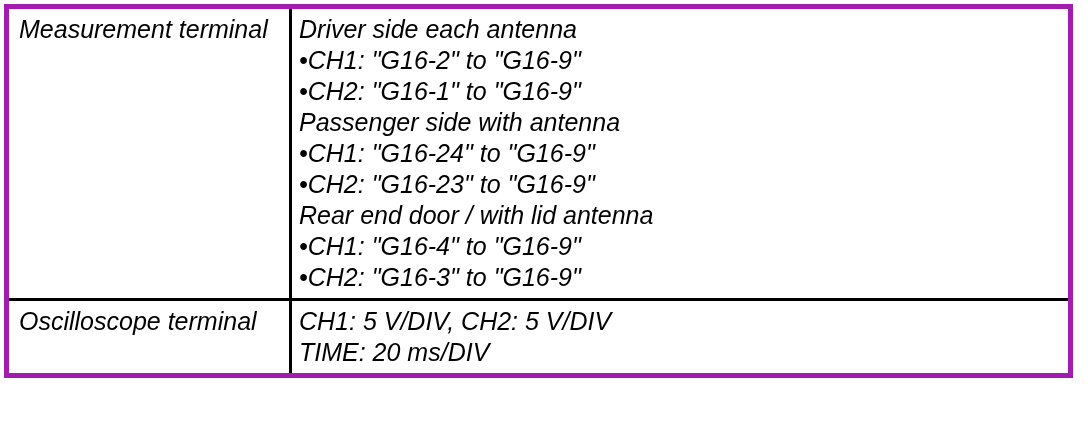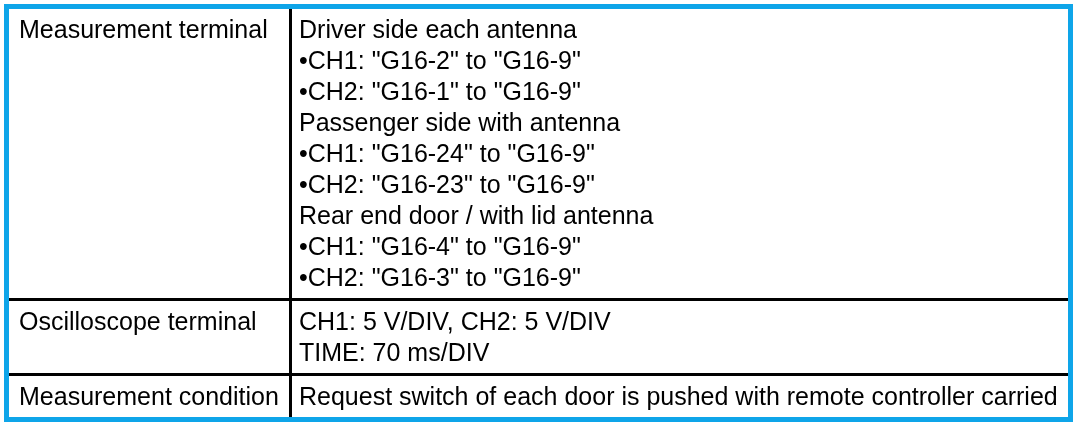--- a/index.html
+++ b/index.html
@@ -16,21 +16,22 @@
   }
   * { box-sizing: border-box; }
 
   .spec-table {
     position: absolute;
     left: 4px;
     top: 4px;
     width: 1069px;
     border-collapse: collapse;
     table-layout: fixed;
-    border: 5px solid #0ea5e9;
+    border: 5px solid #a21caf;
+    font-style: italic;
   }
   .spec-table td {
     border: 3px solid #000000;
     vertical-align: top;
     font-size: 25px;
     line-height: 31px;
     font-weight: 400;
     color: #000000;
     overflow: hidden;
     white-space: nowrap;
@@ -64,25 +65,19 @@
         <span class="value-line">Rear end door / with lid antenna</span>
         <span class="value-line">•CH1: "G16-4" to "G16-9"</span>
         <span class="value-line">•CH2: "G16-3" to "G16-9"</span>
       </td>
     </tr>
 
     <tr>
       <td class="label-cell">Oscilloscope terminal</td>
       <td class="value-cell">
         <span class="value-line">CH1: 5 V/DIV, CH2: 5 V/DIV</span>
-        <span class="value-line">TIME: 70 ms/DIV</span>
+        <span class="value-line">TIME: 20 ms/DIV</span>
       </td>
     </tr>
 
-    <tr>
-      <td class="label-cell">Measurement condition</td>
-      <td class="value-cell">
-        <span class="value-line">Request switch of each door is pushed with remote controller carried</span>
-      </td>
-    </tr>
 
   </tbody>
 </table>
 
 </body></html>

